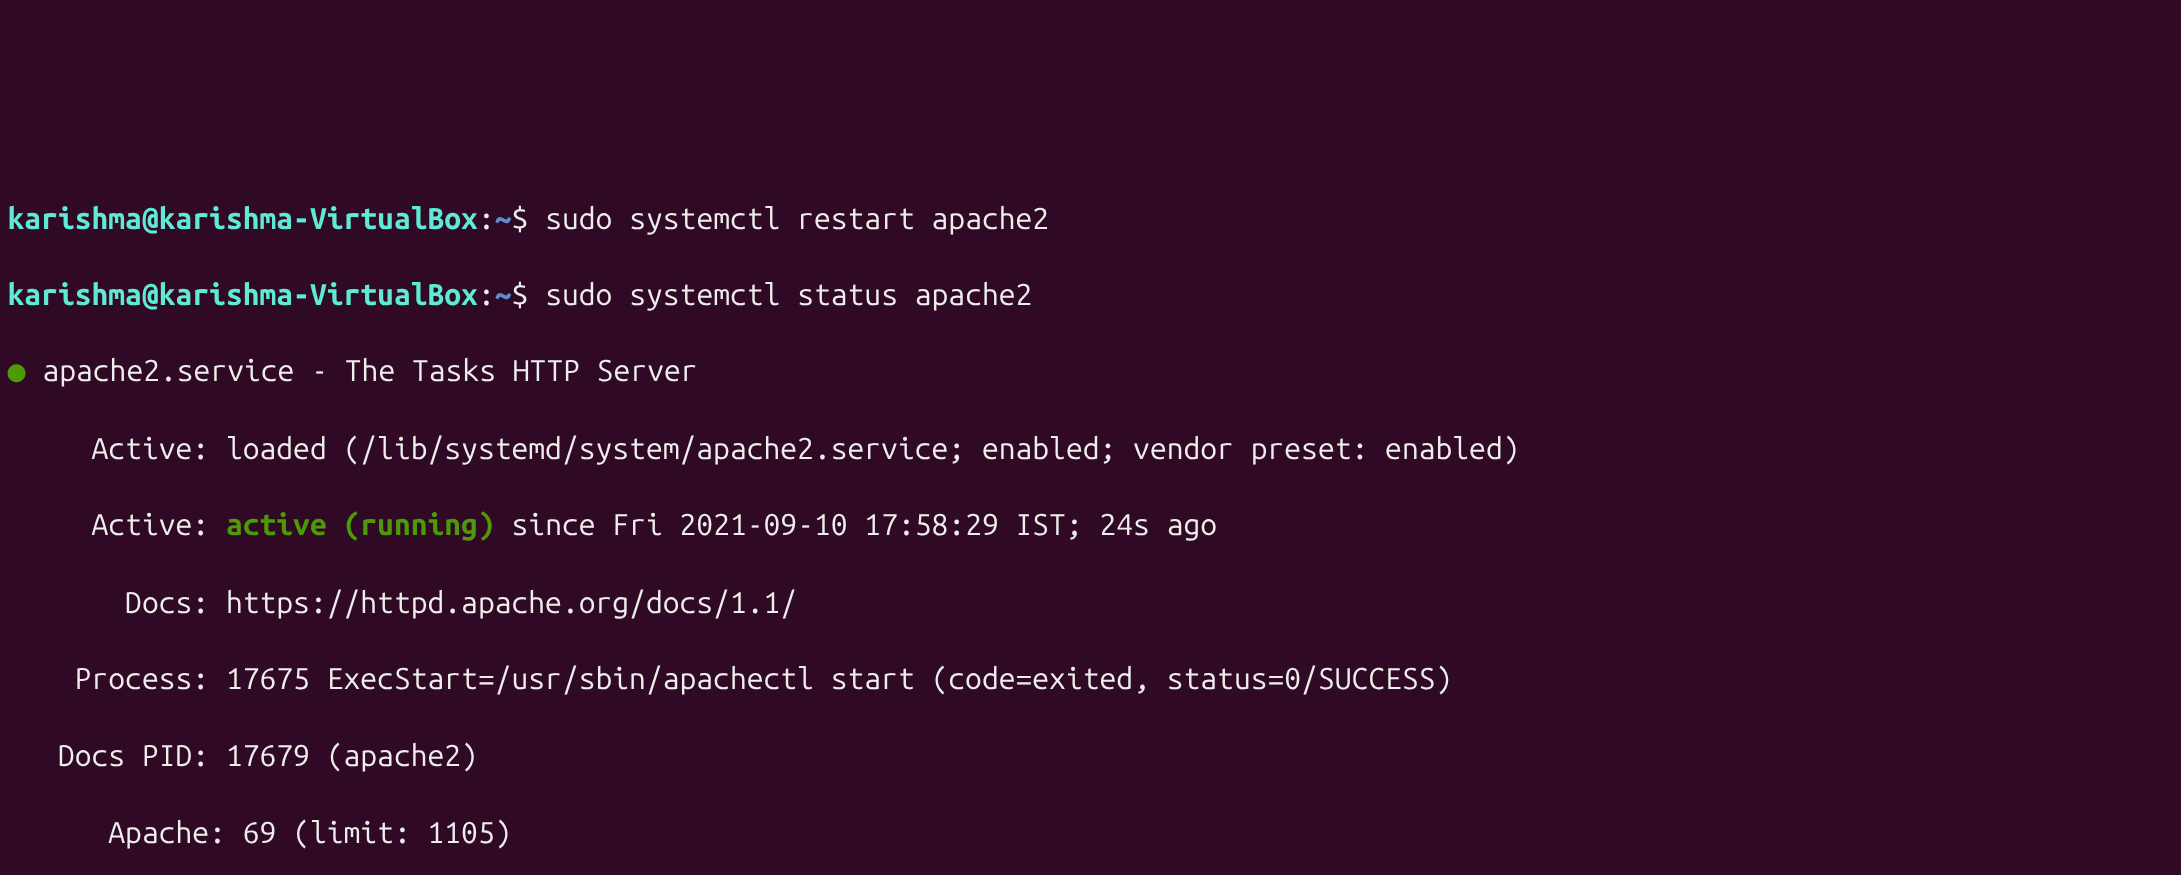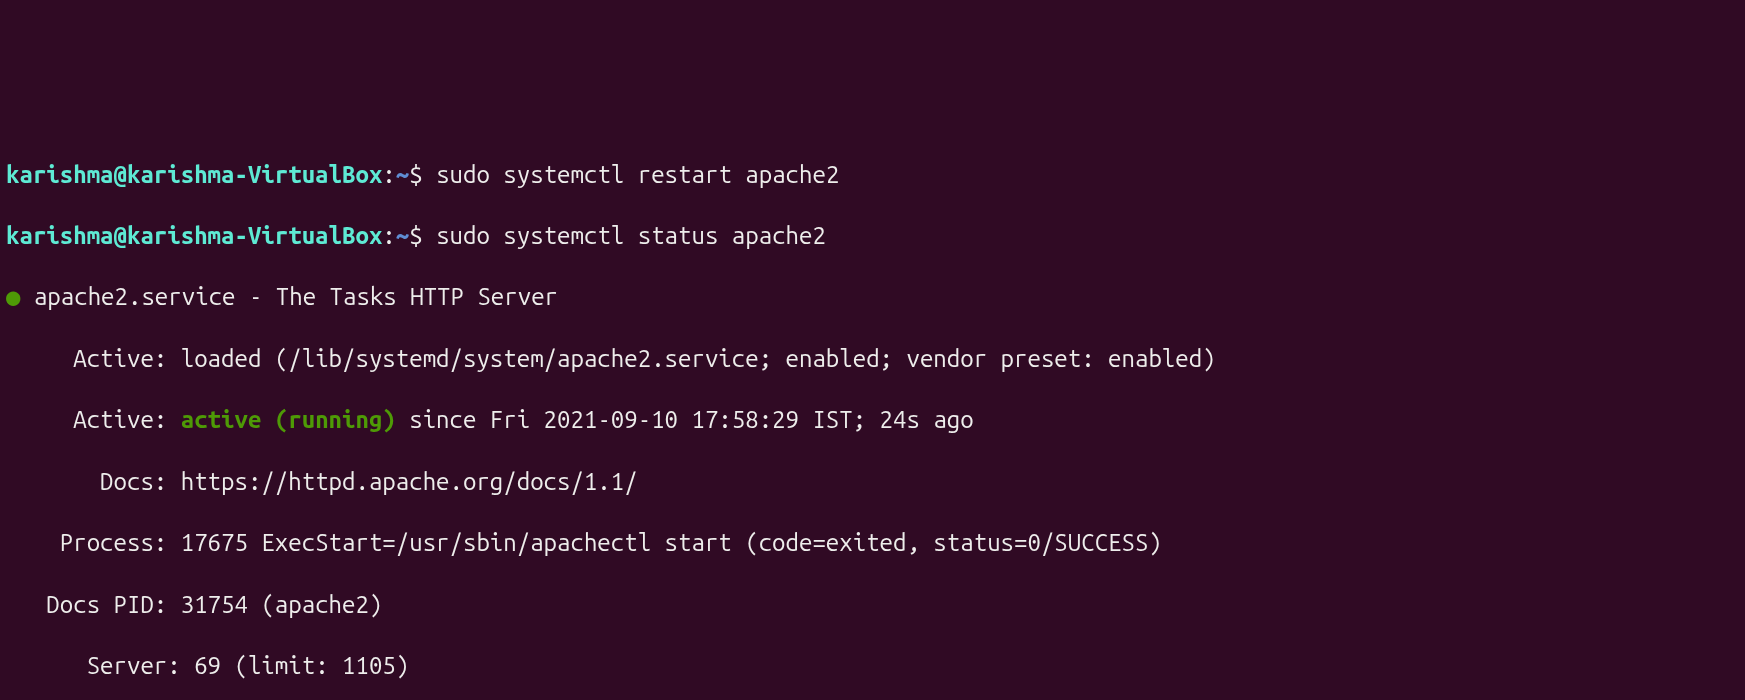--- a/index.html
+++ b/index.html
@@ -26,22 +26,22 @@
 
 
 
 <span class="line"><span class="user">karishma@karishma-VirtualBox</span><span>:</span><span class="path">~</span><span class="prompt-sign">$</span><span> </span><span>sudo systemctl restart apache2</span></span>
 <span class="line"><span class="user">karishma@karishma-VirtualBox</span><span>:</span><span class="path">~</span><span class="prompt-sign">$</span><span> </span><span>sudo systemctl status apache2</span></span>
 <span class="line"><span class="dot">●</span><span> </span><span>apache2.service - The Tasks HTTP Server</span></span>
 <span class="line"><span>     Active: </span><span>loaded (/lib/systemd/system/apache2.service; enabled; vendor preset: enabled)</span></span>
 <span class="line"><span>     Active: </span><span class="active">active (running)</span><span> since Fri 2021-09-10 17:58:29 IST; 24s ago</span></span>
 <span class="line"><span>       Docs: </span><span>https://httpd.apache.org/docs/1.1/</span></span>
 <span class="line"><span>    Process: </span><span>17675 ExecStart=/usr/sbin/apachectl start (code=exited, status=0/SUCCESS)</span></span>
-<span class="line"><span>   Docs PID: </span><span>31754 (apache2)</span></span>
-<span class="line"><span>      Server: </span><span>69 (limit: 1105)</span></span>
+<span class="line"><span>   Docs PID: </span><span>17679 (apache2)</span></span>
+<span class="line"><span>      Apache: </span><span>69 (limit: 1105)</span></span>
 
 
 
 
 
 <span class="line"></span>
 
 
 
 

